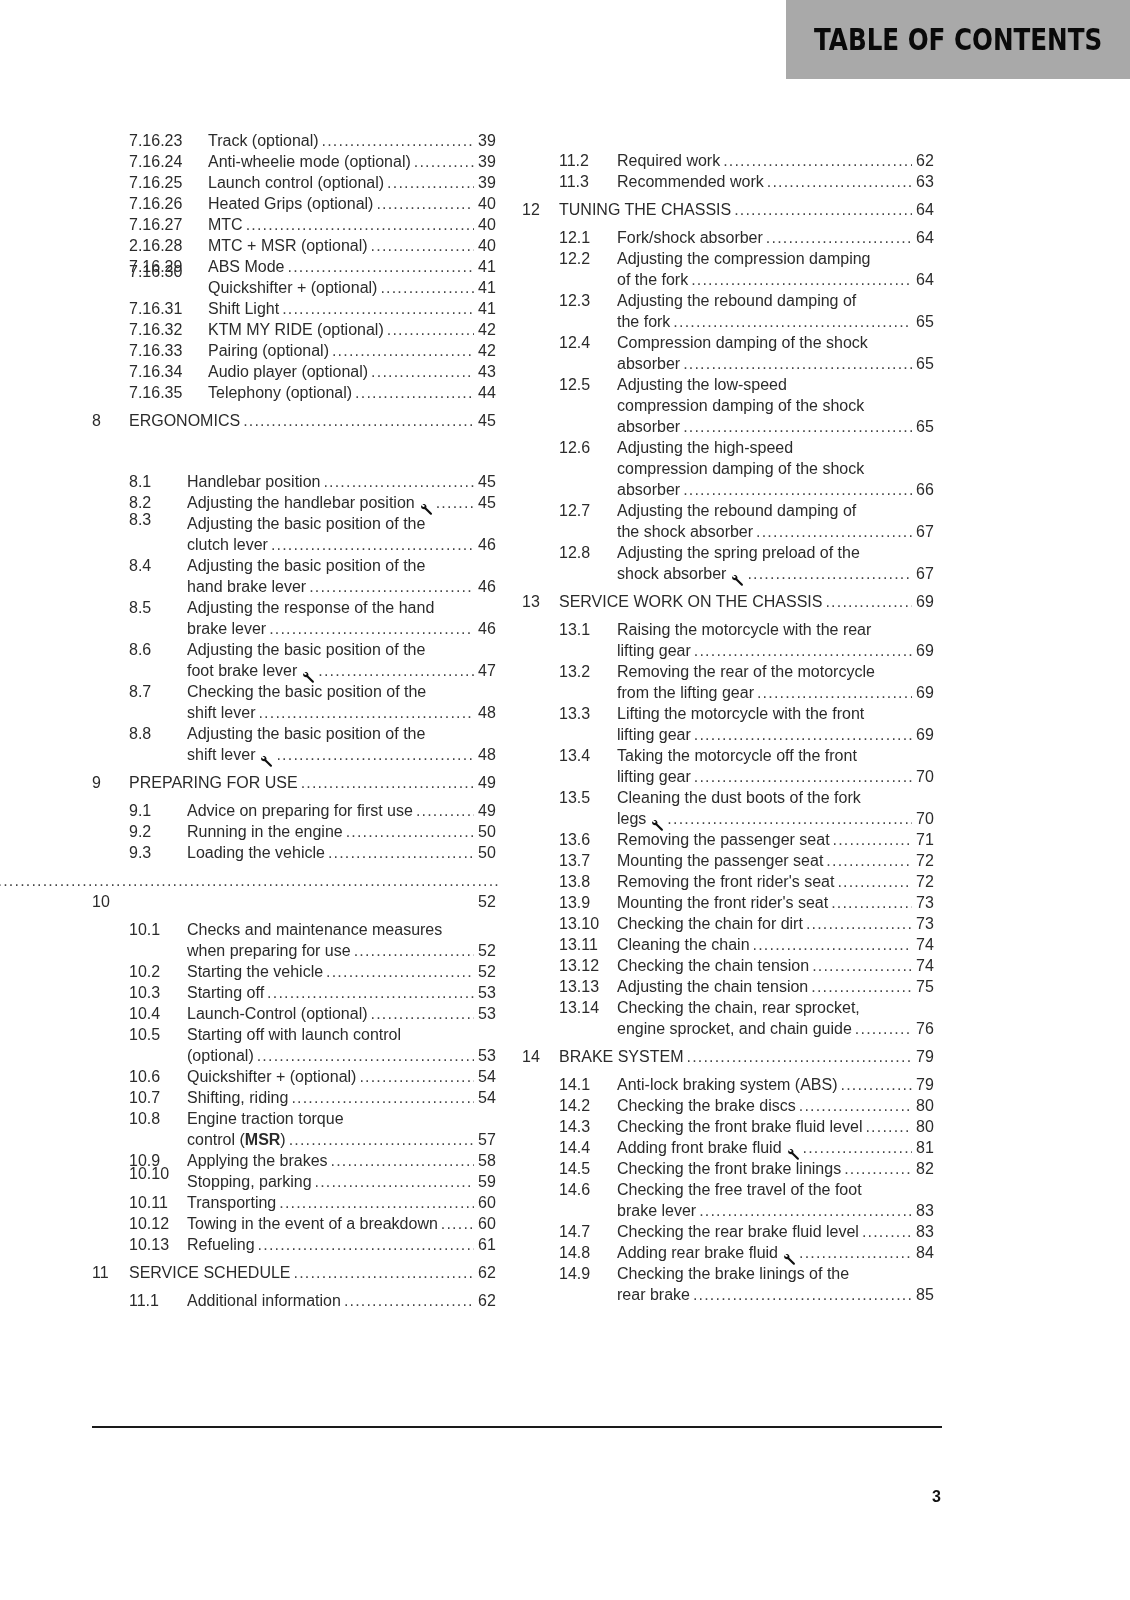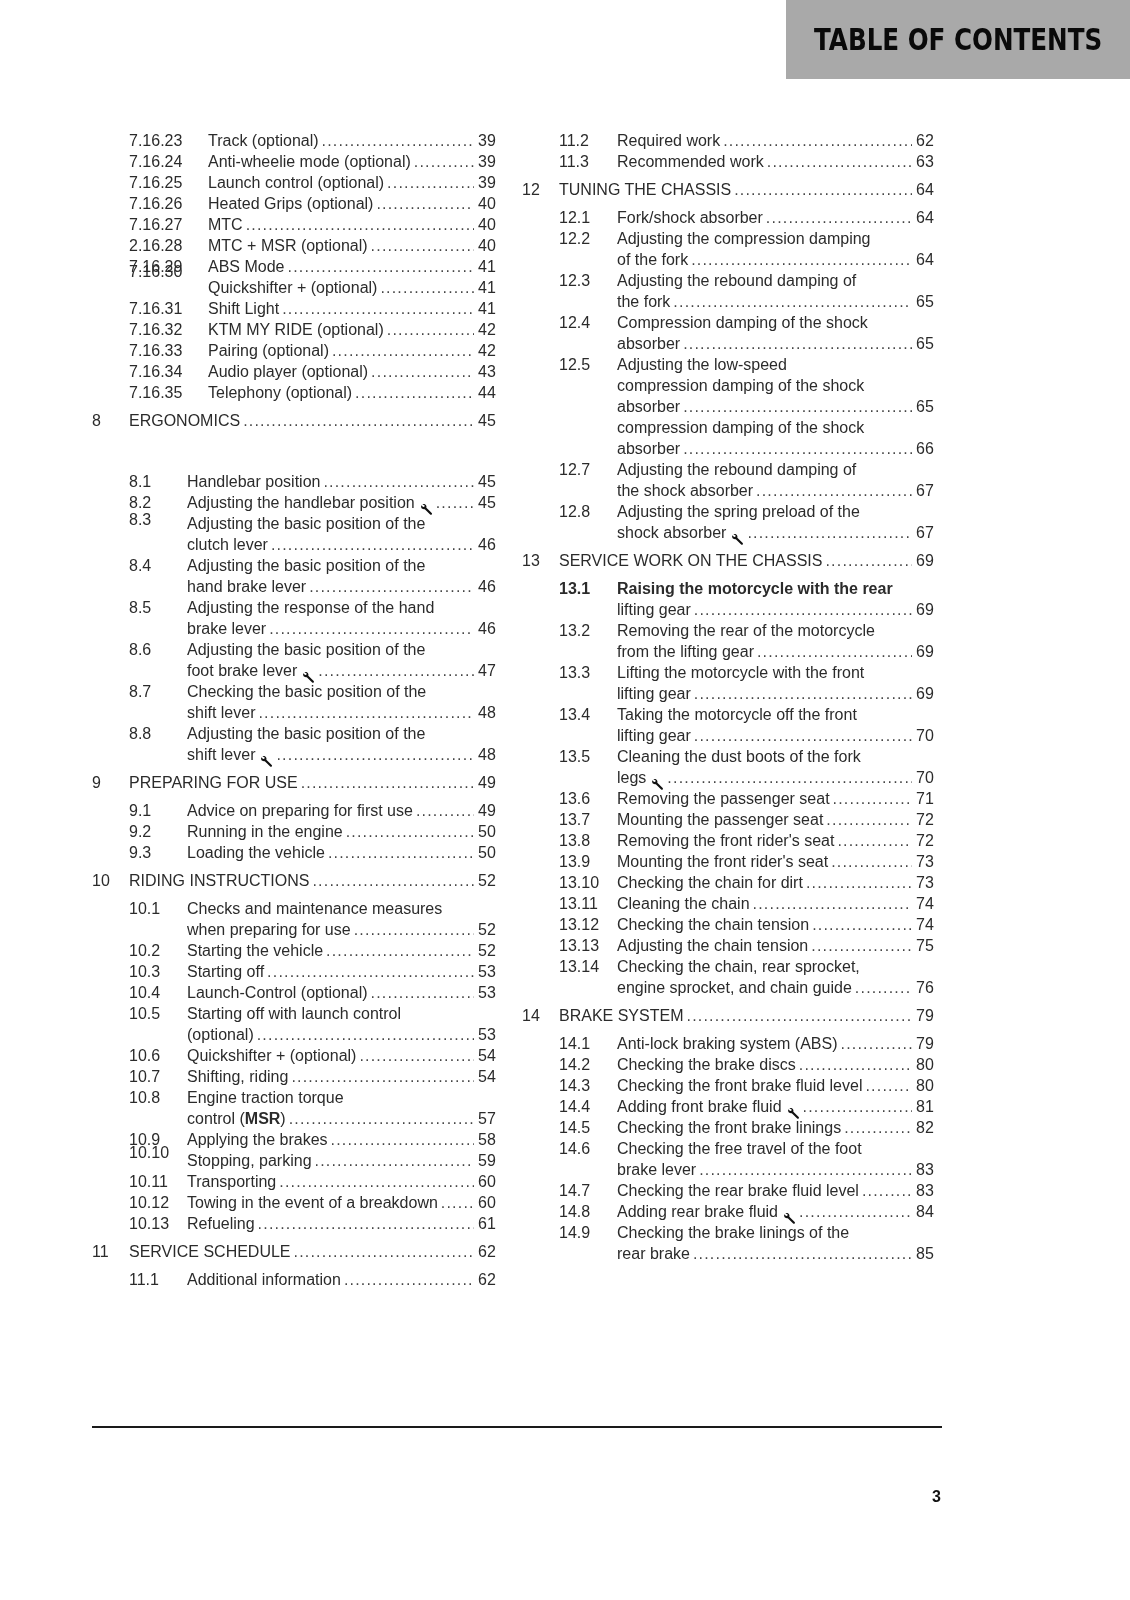--- a/index.html
+++ b/index.html
@@ -332,21 +332,21 @@
       <div class="row" style="position: relative; padding-left: 95px;">
         <span class="num" style="position: absolute; left: 37px; bottom: 0px;">9.3</span>
         <span class="text-wrap">
           <span class="title-line">Loading the vehicle</span>
           <span class="dots"></span>
         </span>
         <span class="page">50</span>
       </div>
     </div>
     <div class="entry chapter">
-      <div class="row" style="position: relative; padding-left: 37px;">
+      <div class="row" style="position: relative; padding-left: 37px; flex-direction: column;">
         <span class="num" style="position: absolute; left: 0px; bottom: 0px;">10</span>
         <span class="text-wrap">
           <span class="title-line">RIDING INSTRUCTIONS</span>
           <span class="dots"></span>
         </span>
         <span class="page">52</span>
       </div>
     </div>
     <div class="entry sub">
       <div class="row" style="position: relative; padding-left: 95px;">
@@ -510,21 +510,21 @@
       <div class="row" style="position: relative; padding-left: 95px;">
         <span class="num" style="position: absolute; left: 37px; bottom: 0px;">11.1</span>
         <span class="text-wrap">
           <span class="title-line">Additional information</span>
           <span class="dots"></span>
         </span>
         <span class="page">62</span>
       </div>
     </div>
   </div>
-<div class="col col-right" id="col-right" style="left: 532px;">
+<div class="col col-right" id="col-right" style="left: 532px; margin-top: 20px;">
     <div class="entry sub">
       <div class="row" style="position: relative; padding-left: 85px;">
         <span class="num" style="position: absolute; left: 27px; bottom: 0px;">11.2</span>
         <span class="text-wrap">
           <span class="title-line">Required work</span>
           <span class="dots"></span>
         </span>
         <span class="page">62</span>
       </div>
     </div>
@@ -622,20 +622,27 @@
       </div>
       <div class="row" style="position: relative; padding-left: 85px;">
         <span class="text-wrap">
           <span class="title-line">absorber</span>
           <span class="dots"></span>
         </span>
         <span class="page">65</span>
       </div>
     </div>
     <div class="entry sub">
+      <div class="row" style="position: relative; padding-left: 85px;">
+        <span class="num" style="position: absolute; left: 27px; bottom: 0px;">12.6</span>
+        <span class="text-wrap">
+          <span class="title-line">Adjusting the high-speed</span>
+        </span>
+        <span class="page"></span>
+      </div>
       <div class="row" style="position: relative; padding-left: 85px;">
         <span class="text-wrap">
           <span class="title-line">compression damping of the shock</span>
         </span>
         <span class="page"></span>
       </div>
       <div class="row" style="position: relative; padding-left: 85px;">
         <span class="text-wrap">
           <span class="title-line">absorber</span>
           <span class="dots"></span>
@@ -682,21 +689,21 @@
       <div class="row" style="position: relative; padding-left: 27px;">
         <span class="num" style="position: absolute; left: -10px; bottom: 0px;">13</span>
         <span class="text-wrap">
           <span class="title-line">SERVICE WORK ON THE CHASSIS</span>
           <span class="dots"></span>
         </span>
         <span class="page">69</span>
       </div>
     </div>
     <div class="entry sub">
-      <div class="row" style="position: relative; padding-left: 85px; font-weight: bold;">
+      <div class="row" style="position: relative; padding-left: 85px;">
         <span class="num" style="position: absolute; left: 27px; bottom: 0px;">13.1</span>
         <span class="text-wrap">
           <span class="title-line">Raising the motorcycle with the rear</span>
         </span>
         <span class="page"></span>
       </div>
       <div class="row" style="position: relative; padding-left: 85px;">
         <span class="text-wrap">
           <span class="title-line">lifting gear</span>
           <span class="dots"></span>

